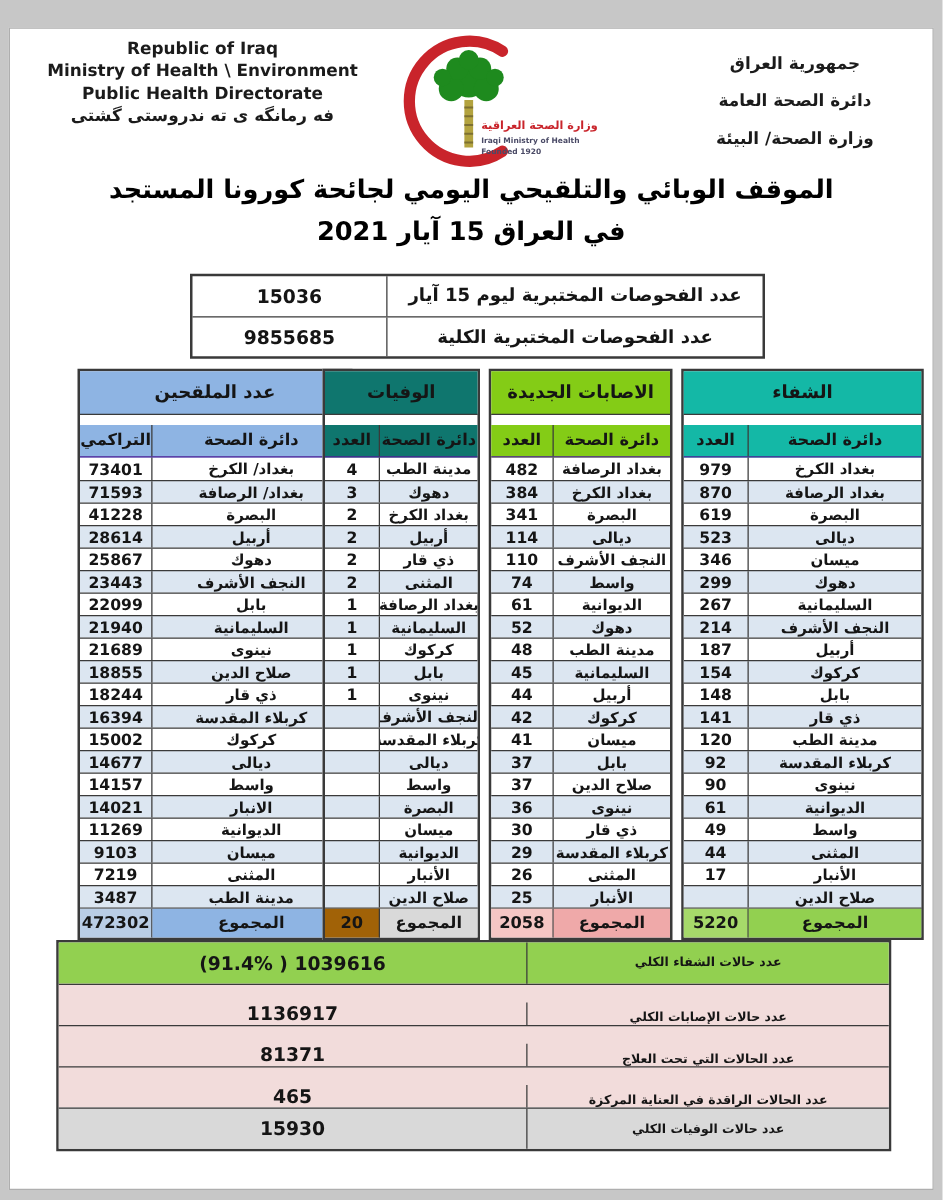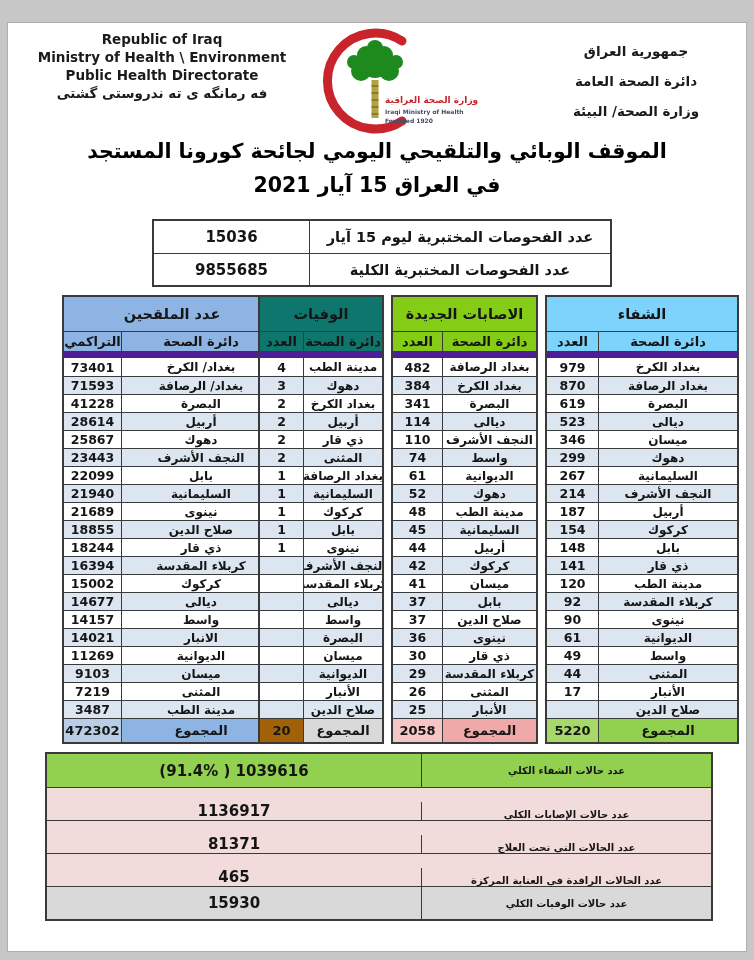--- a/index.html
+++ b/index.html
@@ -36,38 +36,38 @@
     position: absolute; left: 152px; top: 219px; width: 460px;
     border: 2px solid #3a3a3a; background: #fff;
   }
   .tests .row { display: flex; height: 32px; }
   .tests .row + .row { border-top: 1px solid #3a3a3a; }
   .tests .val { width: 156px; border-right: 1px solid #3a3a3a; display: flex; align-items: center; justify-content: center; font-size: 15px; }
   .tests .lbl { flex: 1; display: flex; align-items: center; justify-content: center; font-size: 14.5px; }
   
   .stat { position: absolute; top: 295px; border: 2px solid #3a3a3a; background: #fff; }
   .stat .t-title { height: 35px; display: flex; align-items: center; justify-content: center; font-size: 14.5px; border-bottom: 1px solid #3a3a3a; }
-  .stat .t-head { display: flex; height: 26px; border-bottom: 7px solid #4c1d95; }
+  .stat .t-head { display: flex; height: 26px; border-bottom: 1px solid #4c1d95; margin-top: 8px; }
   .stat .cell { display: flex; align-items: center; justify-content: center; }
   .stat .cell.val { border-right: 1px solid #3a3a3a; font-size: 12.5px; }
   .stat .cell.name { flex: 1; font-size: 12px; white-space: nowrap; overflow: hidden; }
   .stat .t-head .cell { font-size: 13px; }
   .stat .trow { display: flex; height: 18px; }
   .stat .trow + .trow { border-top: 1px solid #3a3a3a; }
   .stat .trow:nth-child(even) { background: #DCE6F1; }
   .stat .t-total { display: flex; height: 24px; border-top: 1px solid #3a3a3a; }
   .stat .t-total .cell { font-size: 13px; }
   .t-blue  { left: 62px;  width: 220px; }  .t-blue  .cell.val { width: 58px; }
   .t-gray  { left: 258px; width: 126px; }  .t-gray  .cell.val { width: 44px; }
   .t-pink  { left: 391px; width: 147px; }  .t-pink  .cell.val { width: 50px; }
   .t-green { left: 545px; width: 194px; }  .t-green .cell.val { width: 52px; }
   .t-blue  .t-title, .t-blue  .t-head { background: #8EB4E3; }
   .t-gray  .t-title, .t-gray  .t-head { background: #0f766e; }
   .t-pink  .t-title, .t-pink  .t-head { background: #84cc16; }
-  .t-green .t-title, .t-green .t-head { background: #7dd3fc; }
+  .t-green .t-title, .t-green .t-head { background: #14b8a6; }
   .t-blue  .t-total .name { background: #8EB4E3; } .t-blue  .t-total .val { background: #B9CDE5; }
   .t-gray  .t-total .name { background: #D9D9D9; } .t-gray  .t-total .val { background: #a16207; }
   .t-pink  .t-total .name { background: #EFA9A9; } .t-pink  .t-total .val { background: #F5C6C4; }
   .t-green .t-total .name { background: #92D050; } .t-green .t-total .val { background: #A6D96A; }
   
   .summary { position: absolute; left: 45px; top: 752px; width: 668px; border: 2px solid #3a3a3a; }
   .summary .srow { display: flex; height: 33px; }
   .summary .srow + .srow { border-top: 1px solid #3a3a3a; }
   .summary .val { width: 375px; border-right: 1px solid #3a3a3a; display: flex; align-items: center; justify-content: center; font-size: 15px; }
   .summary .lbl { flex: 1; display: flex; align-items: center; justify-content: center; font-size: 10px; }

